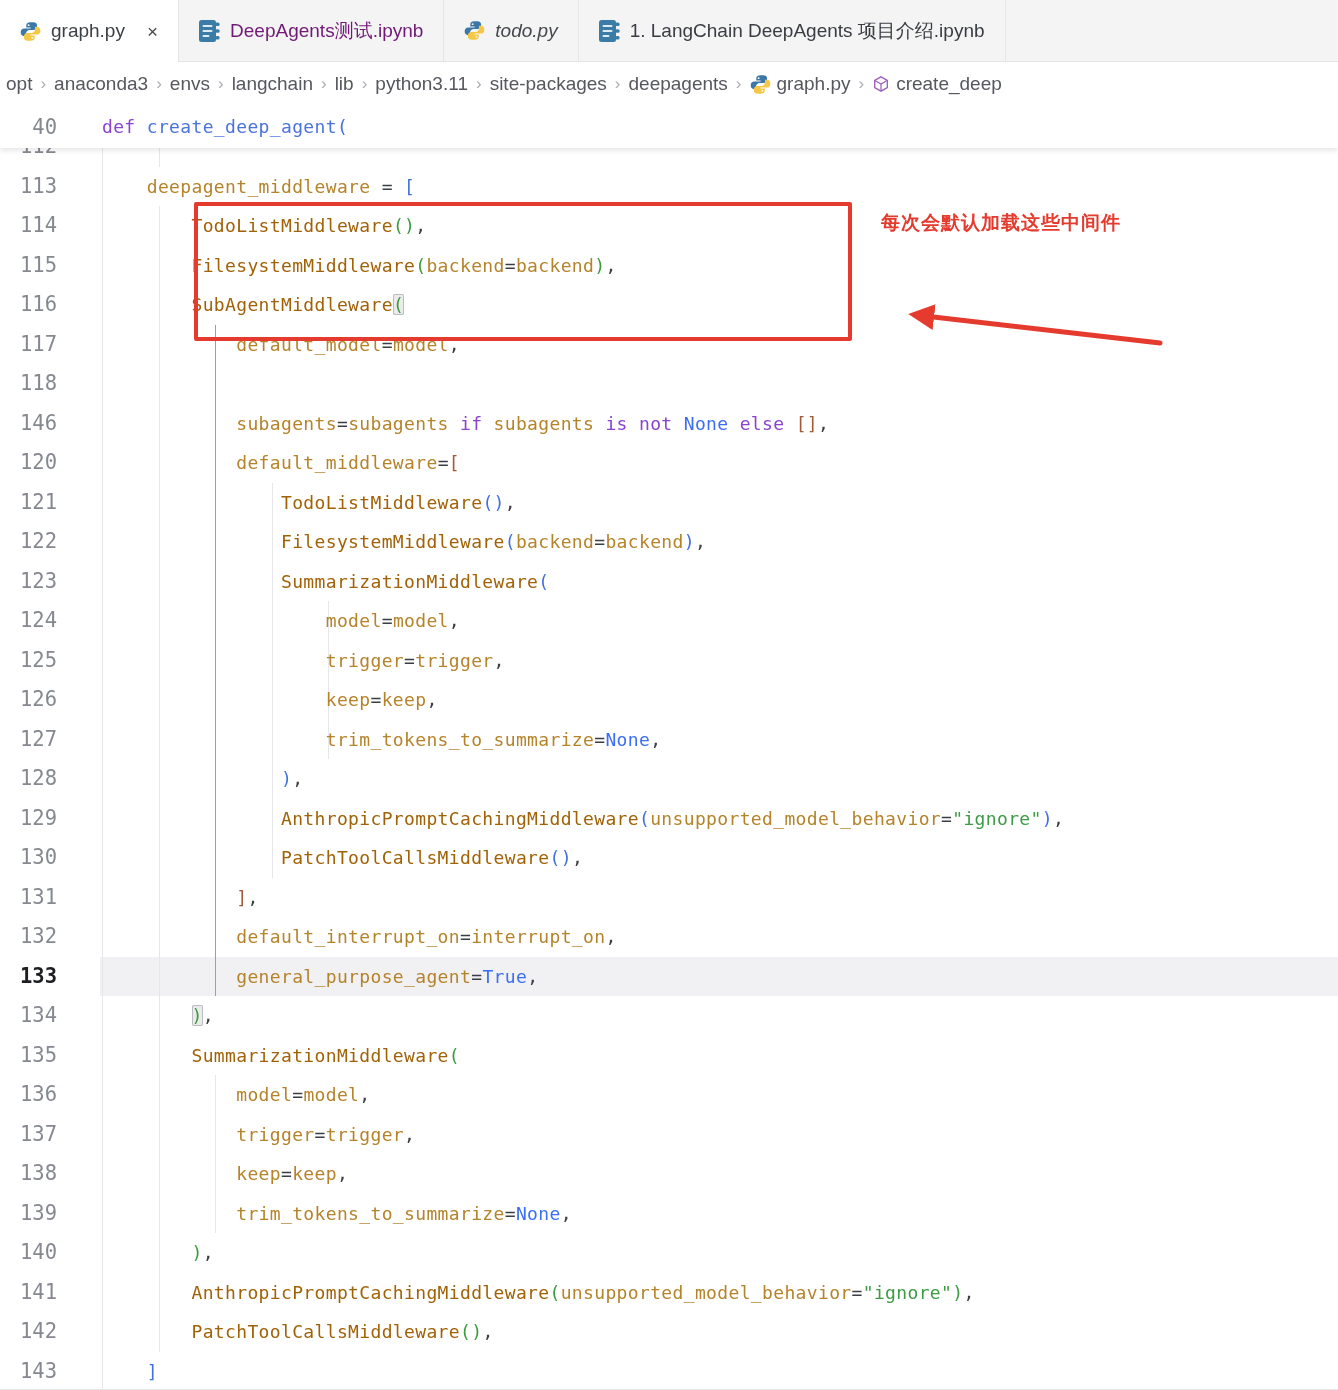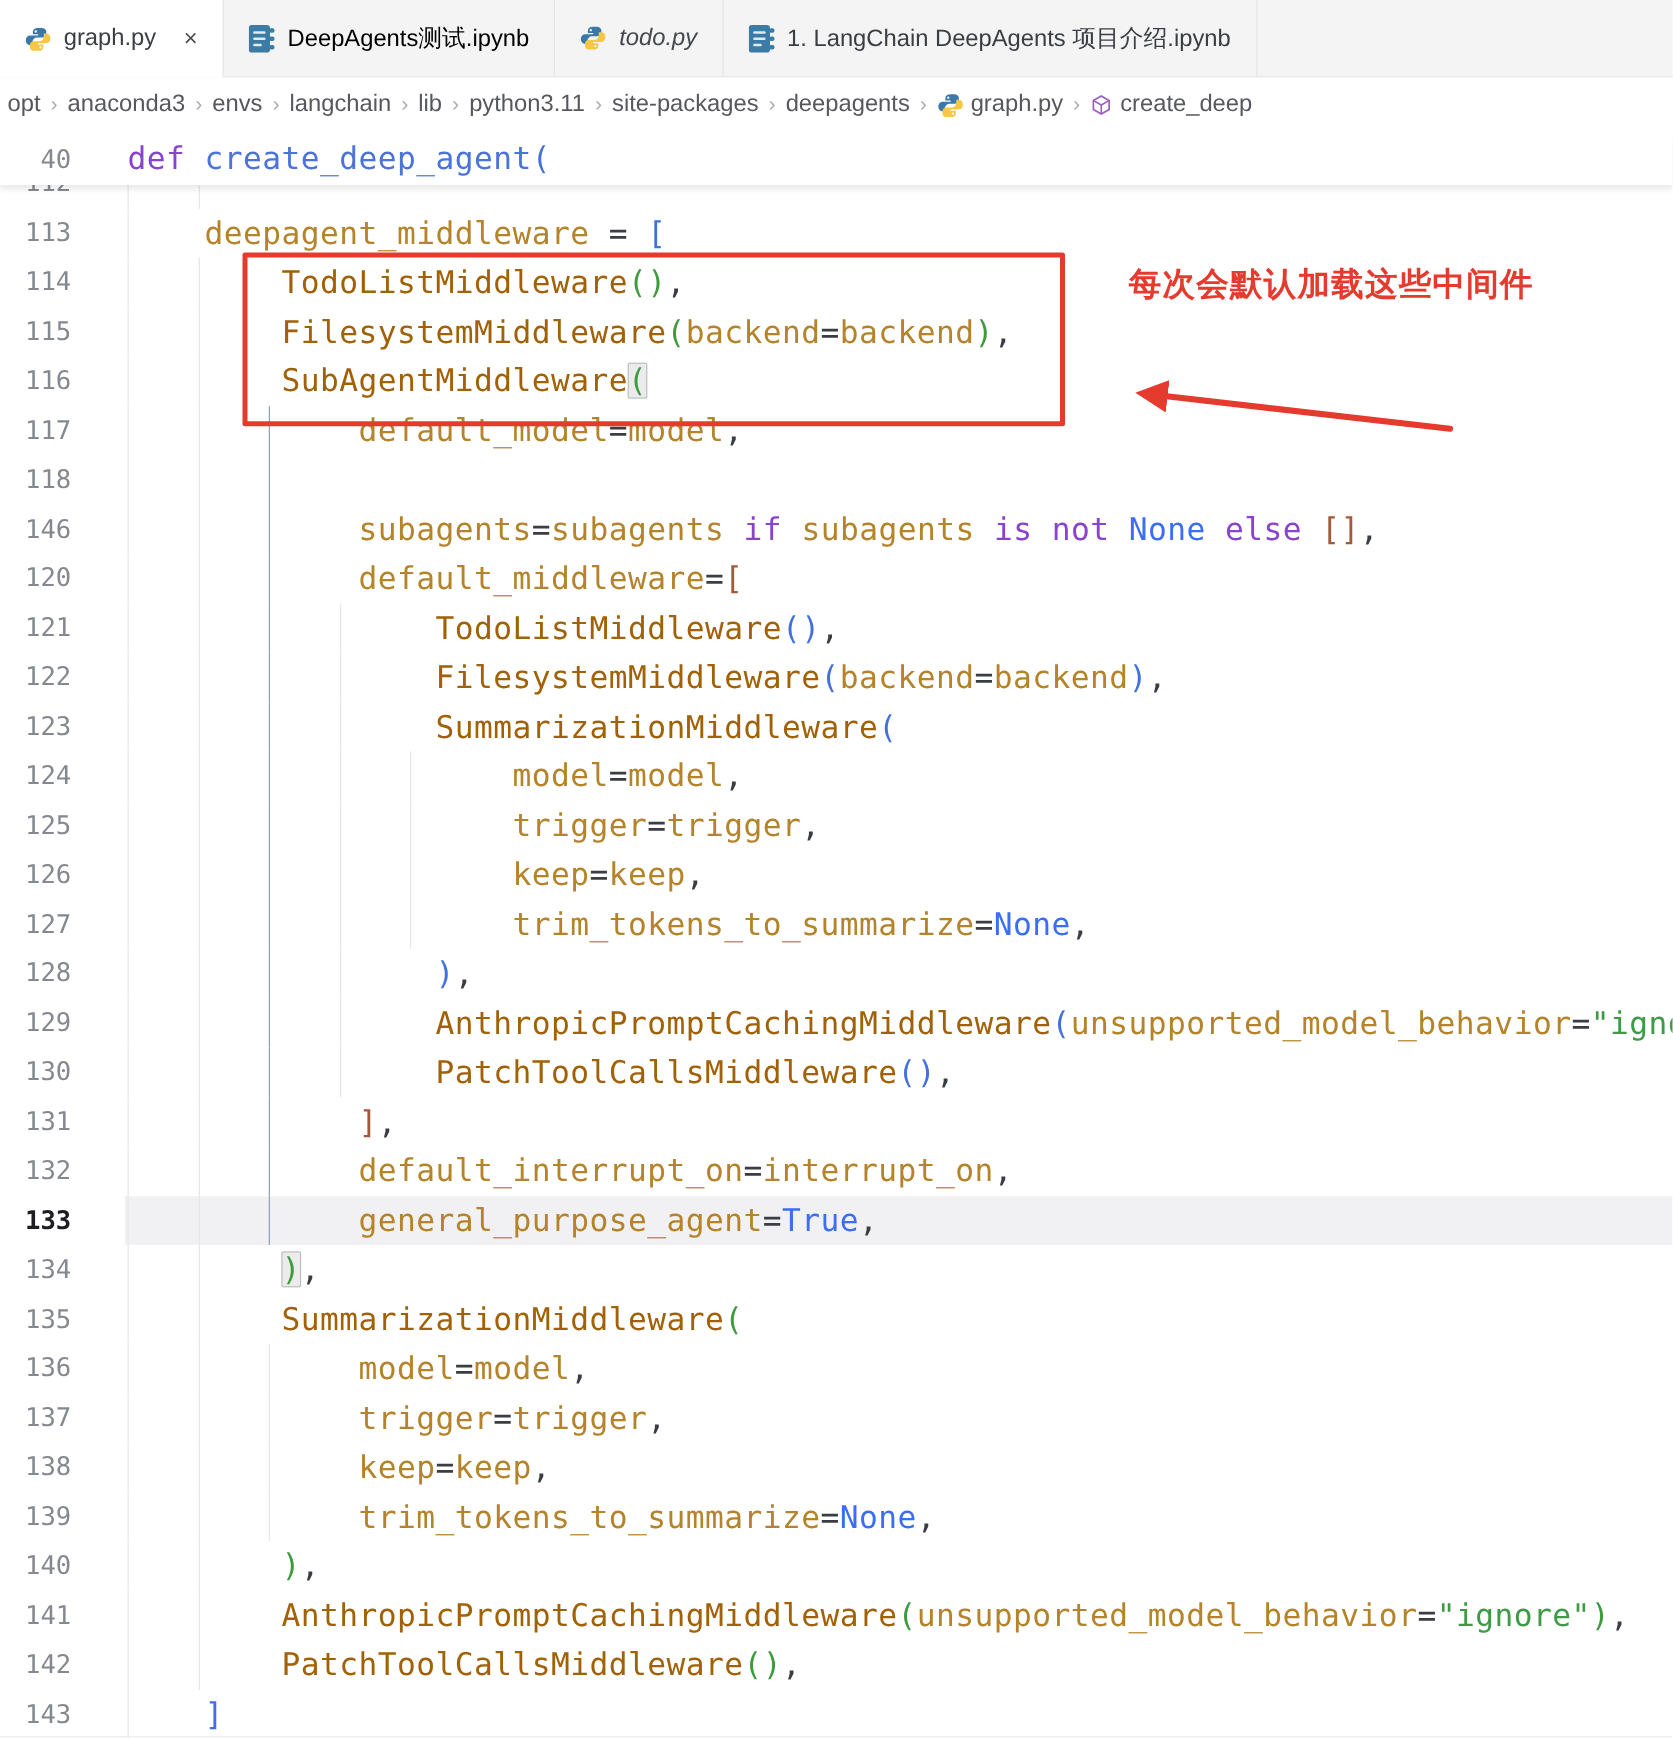--- a/index.html
+++ b/index.html
@@ -23,41 +23,41 @@
   
   .editor{position:absolute;top:106px;left:0;right:0;bottom:0;background:#fff;overflow:hidden;}
   .sticky{position:absolute;top:0;left:0;right:0;height:42px;background:#fff;z-index:10;box-shadow:0 3px 5px rgba(0,0,0,.09);padding-left:41px;}
   .sticky .num{line-height:42px;}
   .sticky .code{line-height:42px;}
   .code-lines{position:absolute;top:21px;left:0;right:0;}
   .line-row{position:relative;height:39.5px;}
   .line-row.current{background:linear-gradient(to right,transparent 100px,#f1f1f3 100px);}
   .line-row.current .num{color:#1c1e21;font-weight:700;}
   .num{position:absolute;left:0;top:0;width:57px;text-align:right;font-family:"DejaVu Sans Mono","Liberation Mono",monospace;font-size:20.5px;line-height:39.5px;color:#85898f;}
-  .code{position:absolute;left:102px;top:0;white-space:pre;font-family:"DejaVu Sans Mono","Liberation Mono",monospace;font-size:25px;letter-spacing:.35px;line-height:39.5px;color:#3a3d43;}
+  .code{position:absolute;left:102px;top:0;white-space:pre;font-family:"DejaVu Sans Mono","Liberation Mono",monospace;font-size:18px;letter-spacing:.35px;line-height:39.5px;color:#3a3d43;}
   .guide{position:absolute;top:0;bottom:0;width:1px;background:#e5e7ea;}
   .guide.active{background:#90a0c2;}
 
   
   .tok-kw{color:#8a43cf;}
   .tok-cls{color:#a16207;}
   .tok-fn{color:#4a73dc;}
   .tok-par{color:#b5832a;}
   .tok-var{color:#b5832a;}
   .tok-const{color:#3b6ef5;margin-top:43px;}
   .tok-str{color:#3d9b45;}
   .tok-b1{color:#4270dc;}
   .tok-b2{color:#3d9b3d;}
   .tok-b3{color:#a35a39;}
   .tok-txt{color:#3a3d43;}
   .tok-bm{background:#ebebeb;box-shadow:inset 0 0 0 1px #b9bcc0;border-radius:2px;}
 
   
   .anno-box{position:absolute;left:194px;top:202px;width:650px;height:131px;border:4px solid #e53a2e;border-radius:2px;z-index:20;pointer-events:none;}
-  .anno-text{position:absolute;left:881px;top:210px;font-size:26px;font-weight:600;color:#e53a2e;z-index:20;letter-spacing:1px;white-space:nowrap;margin-left:22px;}
+  .anno-text{position:absolute;left:881px;top:210px;font-size:19px;font-weight:600;color:#e53a2e;z-index:20;letter-spacing:1px;white-space:nowrap;}
   .anno-arrow{position:absolute;left:880px;top:292px;width:300px;height:70px;z-index:20;pointer-events:none;}
 
   .bottom-edge{position:absolute;left:0;right:0;bottom:0;height:1px;background:#e8e8e8;}
 </style>
 </head>
 <body>
 
 <div class="tabbar">
   <div class="tab active t1">
     <span class="tabicon">
@@ -74,21 +74,21 @@
         <svg width="21" height="24" viewBox="0 0 21 24">
           <rect x="0" y="1" width="17" height="22" rx="2.5" fill="#3a7ca6"></rect>
           <rect x="16.2" y="3.5" width="4.4" height="3.6" rx="1.6" fill="#3a7ca6"></rect>
           <rect x="16.2" y="10.2" width="4.4" height="3.6" rx="1.6" fill="#3a7ca6"></rect>
           <rect x="16.2" y="16.9" width="4.4" height="3.6" rx="1.6" fill="#3a7ca6"></rect>
           <rect x="3.5" y="6" width="10" height="2" rx="1" fill="#dfeaf2"></rect>
           <rect x="3.5" y="11" width="10" height="2" rx="1" fill="#dfeaf2"></rect>
           <rect x="3.5" y="16" width="7" height="2" rx="1" fill="#dfeaf2"></rect>
         </svg>
       </span>
-    <span class="tablabel" style="color: #000000;">DeepAgents测试.ipynb</span>
+    <span class="tablabel" style="color: #701a75;">DeepAgents测试.ipynb</span>
   </div>
   <div class="tab t3">
     <span class="tabicon">
         <svg width="21" height="21" viewBox="0 0 64 64">
           <path fill="#3b78a8" d="M31.6 4c-7.6 0-12.4 3.2-12.4 9.1v6.6h13v2.8H12.9C6.9 22.5 2 26.8 2 34.4s4.4 11.7 10.5 11.7h5.8v-7.9c0-6.3 5.4-11 11.6-11h12.9c5.2 0 9.2-4.2 9.2-9.4v-4.7C52 7.2 47 4 40.6 4h-9zm-5.3 5.7a2.9 2.9 0 1 1 0 5.8 2.9 2.9 0 0 1 0-5.8z"></path>
           <path fill="#f5c744" d="M32.4 60c7.6 0 12.4-3.2 12.4-9.1v-6.6h-13v-2.8h19.3c6 0 10.9-4.3 10.9-11.9s-4.4-11.7-10.5-11.7h-5.8v7.9c0 6.3-5.4 11-11.6 11H21.2c-5.2 0-9.2 4.2-9.2 9.4v4.7C12 56.8 17 60 23.4 60h9zm5.3-5.7a2.9 2.9 0 1 1 0-5.8 2.9 2.9 0 0 1 0 5.8z"></path>
         </svg>
       </span>
     <span class="tablabel" style="font-style: italic;">todo.py</span>
   </div>

